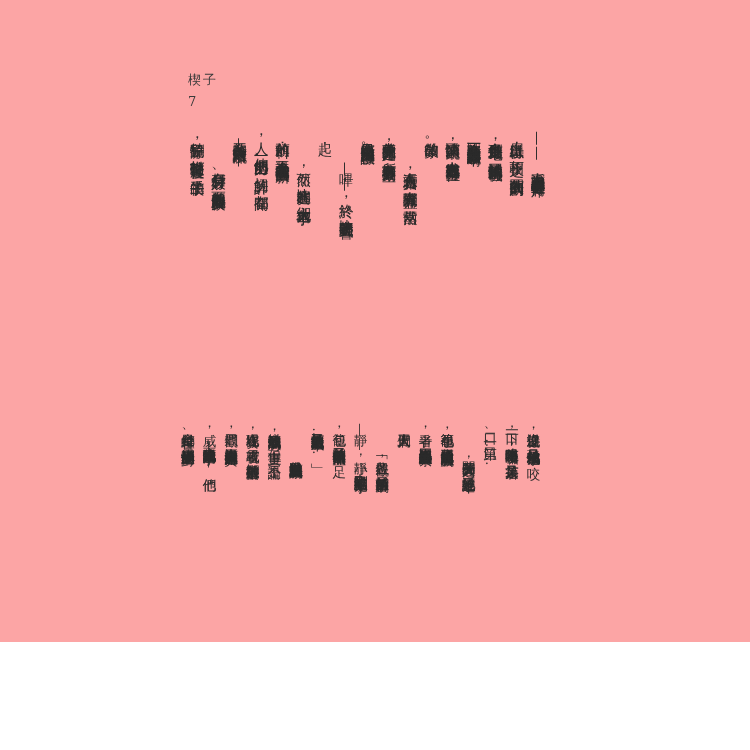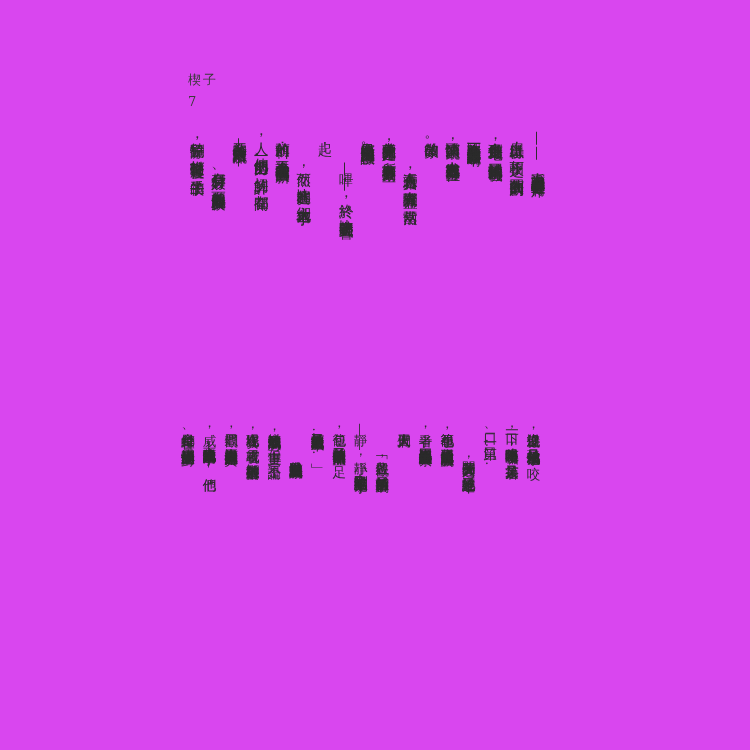--- a/index.html
+++ b/index.html
@@ -3,22 +3,22 @@
 <meta charset="utf-8">
 <style>
   html, body {
     margin: 0;
     padding: 0;
     background: #ffffff;
   }
   .page {
     position: relative;
     width: 750px;
-    height: 750px;
-    background: #d946ef;
+    height: 642px;
+    background: #fca5a5;
     color: #2b2b2b;
     font-family: "DejaVu Serif", "Liberation Serif", serif;
     overflow: hidden;
   }
   .running-head {
     position: absolute;
     left: 188px;
     top: 71px;
     font-size: 13px;
     letter-spacing: 2px;

